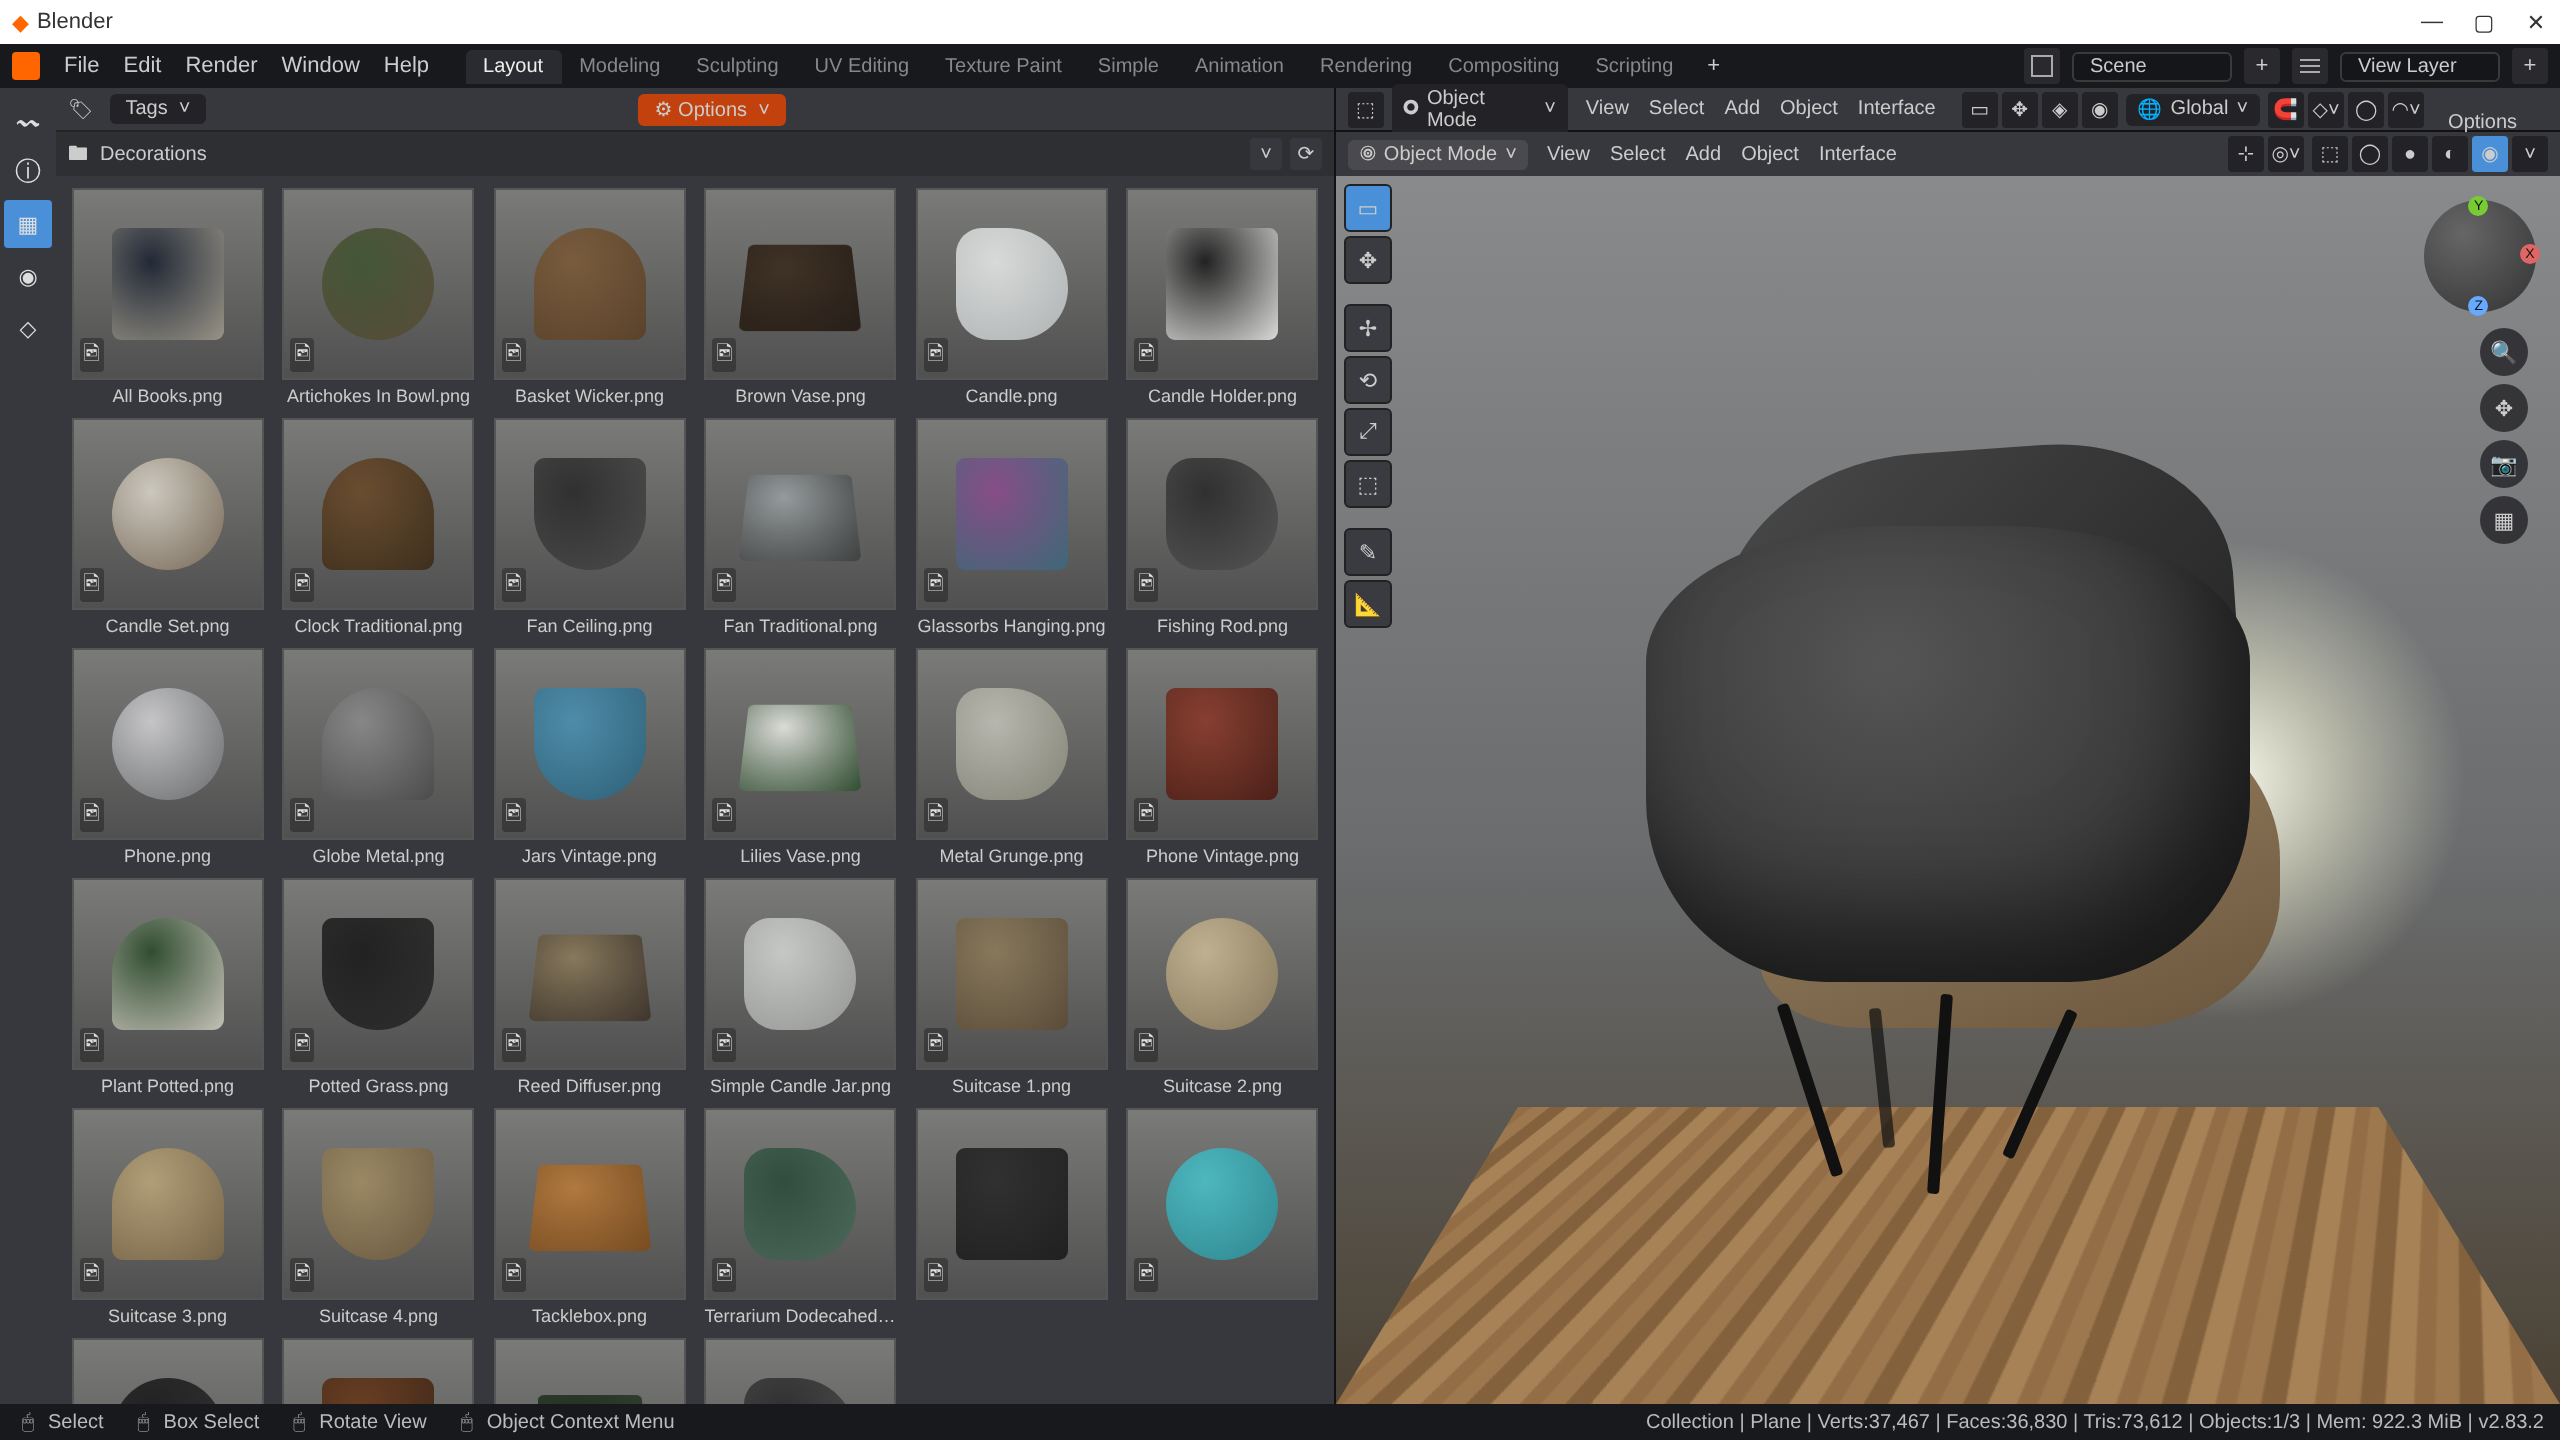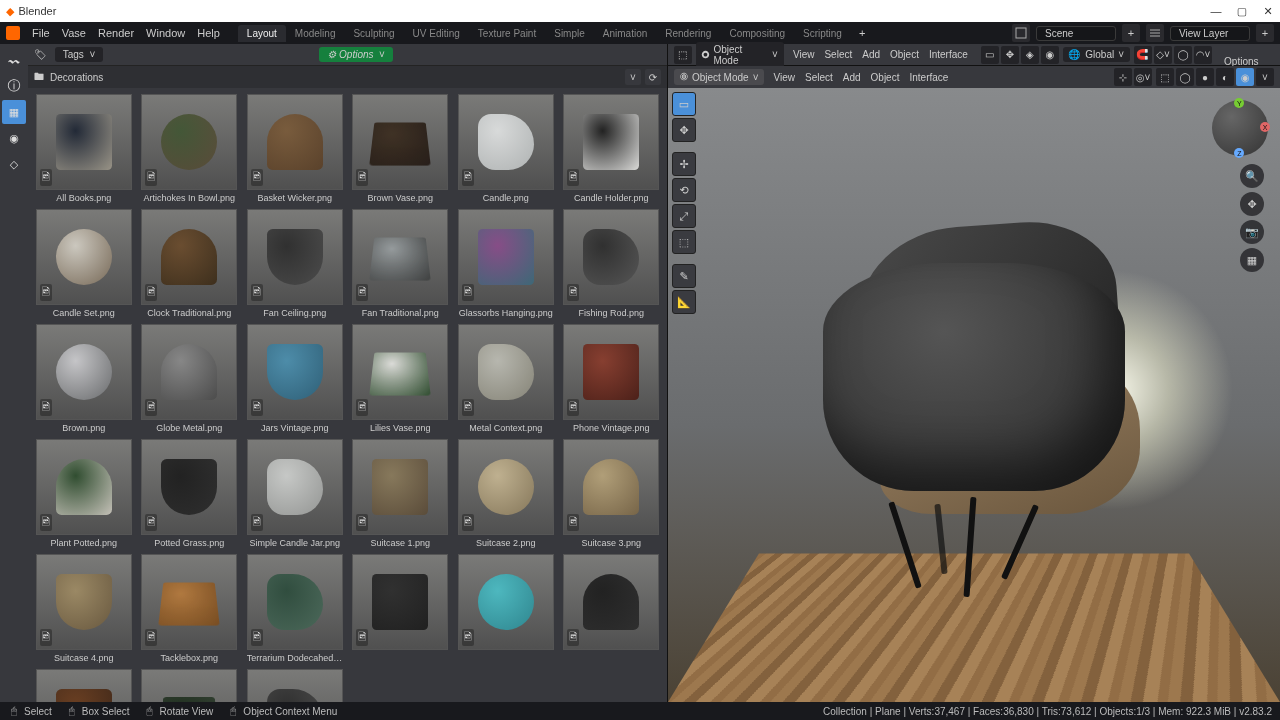--- a/index.html
+++ b/index.html
@@ -22,21 +22,21 @@
 .main { display: flex; height: calc(720px - 22px - 22px - 18px); background: #232323; }
 
 .left-tools { width: 28px; background: #37383d; display: flex; flex-direction: column; padding-top: 4px; gap: 2px; align-items: center; }
 .lt-btn { width: 24px; height: 24px; background: transparent; border-radius: 2px; display: flex; align-items: center; justify-content: center; cursor: pointer; }
 .lt-btn.active { background: #4a90d9; }
 .lt-btn svg, .lt-btn span { color: #ddd; }
 
 .browser { flex: 0 0 640px; background: #37383d; display: flex; flex-direction: column; border-right: 1px solid #111; }
 .brow-top { height: 22px; display: flex; align-items: center; padding: 0 6px; gap: 8px; font-size: 10px; background: #37383d; border-bottom: 1px solid #232323;}
 .brow-top .tags { background: #232327; padding: 2px 8px; border-radius: 3px; cursor: pointer; }
-.brow-top .opts { background: #15803d; padding: 2px 8px; border-radius: 3px; cursor: pointer; margin-left: auto; margin-right: auto; position: relative; left: -30px; font-style: italic;}
+.brow-top .opts { background: #c2410c; padding: 2px 8px; border-radius: 3px; cursor: pointer; margin-left: auto; margin-right: auto; position: relative; left: -30px;}
 .brow-path { height: 22px; display: flex; align-items: center; padding: 0 6px; gap: 6px; font-size: 10px; background: #2e2f33; }
 .brow-path .crumb { color: #ccc; }
 .brow-path .pbtns { margin-left: auto; display: flex; gap: 4px; }
 .brow-path .pbtn { width: 16px; height: 16px; background: #37383d; border-radius: 2px; cursor:pointer; display:flex;align-items:center;justify-content:center; }
 
 .grid { flex: 1; overflow: hidden; padding: 6px; display: grid; grid-template-columns: repeat(6, 1fr); gap: 6px; align-content: start; }
 .item { display: flex; flex-direction: column; align-items: center; cursor: pointer; }
 .thumb { width: 96px; height: 96px; background: linear-gradient(180deg,#7a7a78,#505050); border: 1px solid #555; position: relative; display:flex;align-items:center;justify-content:center; }
 .thumb::after { content: "🖻"; position: absolute; left: 3px; bottom: 3px; font-size: 10px; color: #ddd; background: rgba(0,0,0,.3); padding: 0 2px; border-radius: 2px; }
 .thumb .obj { width: 60%; height: 60%; border-radius: 6px; opacity: .9; }
@@ -99,21 +99,21 @@
     <span class="winbtn">—</span>
     <span class="winbtn">▢</span>
     <span class="winbtn">✕</span>
   </div>
 </div>
 
 <div class="menubar">
   <span class="logo"></span>
   <div id="menuitems" style="display:flex">
       <span class="mitem">File</span>
-      <span class="mitem">Vase</span>
+      <span class="mitem">Edit</span>
       <span class="mitem">Render</span>
       <span class="mitem">Window</span>
       <span class="mitem">Help</span>
     </div>
   <div class="tabs" id="wstabs">
       <span class="tab active">Layout</span>
       <span class="tab">Modeling</span>
       <span class="tab">Sculpting</span>
       <span class="tab">UV Editing</span>
       <span class="tab">Texture Paint</span>
@@ -245,21 +245,21 @@
         <div class="item">
           <div class="thumb">
             <div class="obj" style="background: radial-gradient(at 35% 30%, rgb(42, 42, 42), rgb(85, 85, 85)); border-radius: 30% 70% 60% 40%;"></div>
           </div>
           <div class="label">Fishing Rod.png</div>
         </div>
         <div class="item">
           <div class="thumb">
             <div class="obj" style="background: radial-gradient(at 35% 30%, rgb(207, 207, 210), rgb(106, 108, 110)); border-radius: 50%;"></div>
           </div>
-          <div class="label">Brown.png</div>
+          <div class="label">Phone.png</div>
         </div>
         <div class="item">
           <div class="thumb">
             <div class="obj" style="background: radial-gradient(at 35% 30%, rgb(138, 138, 138), rgb(74, 74, 74)); border-radius: 50% 50% 10% 10%;"></div>
           </div>
           <div class="label">Globe Metal.png</div>
         </div>
         <div class="item">
           <div class="thumb">
             <div class="obj" style="background: radial-gradient(at 35% 30%, rgb(74, 144, 176), rgb(42, 96, 122)); border-radius: 10% 10% 50% 50%;"></div>
@@ -269,39 +269,45 @@
         <div class="item">
           <div class="thumb">
             <div class="obj" style="background: radial-gradient(at 35% 30%, rgb(232, 232, 228), rgb(42, 74, 42)); border-radius: 6%; transform: perspective(200px) rotateX(40deg);"></div>
           </div>
           <div class="label">Lilies Vase.png</div>
         </div>
         <div class="item">
           <div class="thumb">
             <div class="obj" style="background: radial-gradient(at 35% 30%, rgb(191, 191, 182), rgb(138, 136, 122)); border-radius: 30% 70% 60% 40%;"></div>
           </div>
-          <div class="label">Metal Context.png</div>
+          <div class="label">Metal Grunge.png</div>
         </div>
         <div class="item">
           <div class="thumb">
             <div class="obj" style="background: radial-gradient(at 35% 30%, rgb(138, 58, 42), rgb(74, 26, 18)); border-radius: 8%;"></div>
           </div>
           <div class="label">Phone Vintage.png</div>
         </div>
         <div class="item">
           <div class="thumb">
             <div class="obj" style="background: radial-gradient(at 35% 30%, rgb(42, 74, 42), rgb(208, 204, 194)); border-radius: 50% 50% 10% 10%;"></div>
           </div>
           <div class="label">Plant Potted.png</div>
         </div>
         <div class="item">
           <div class="thumb">
             <div class="obj" style="background: radial-gradient(at 35% 30%, rgb(26, 26, 26), rgb(42, 42, 42)); border-radius: 10% 10% 50% 50%;"></div>
           </div>
           <div class="label">Potted Grass.png</div>
+        </div>
+        <div class="item">
+          <div class="thumb">
+            <div class="obj" style="background: radial-gradient(at 35% 30%, rgb(138, 122, 90), rgb(58, 48, 38)); border-radius: 6%; transform: perspective(200px) rotateX(40deg);"></div>
+          </div>
+          <div class="label">Reed Diffuser.png</div>
         </div>
         <div class="item">
           <div class="thumb">
             <div class="obj" style="background: radial-gradient(at 35% 30%, rgb(208, 210, 208), rgb(154, 156, 154)); border-radius: 30% 70% 60% 40%;"></div>
           </div>
           <div class="label">Simple Candle Jar.png</div>
         </div>
         <div class="item">
           <div class="thumb">
             <div class="obj" style="background: radial-gradient(at 35% 30%, rgb(138, 122, 90), rgb(90, 74, 54)); border-radius: 8%;"></div>

